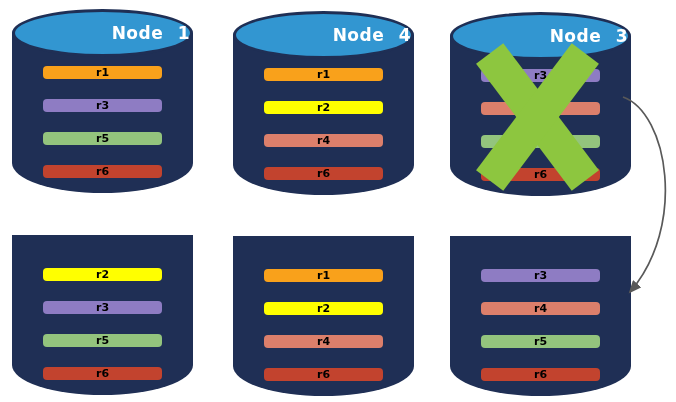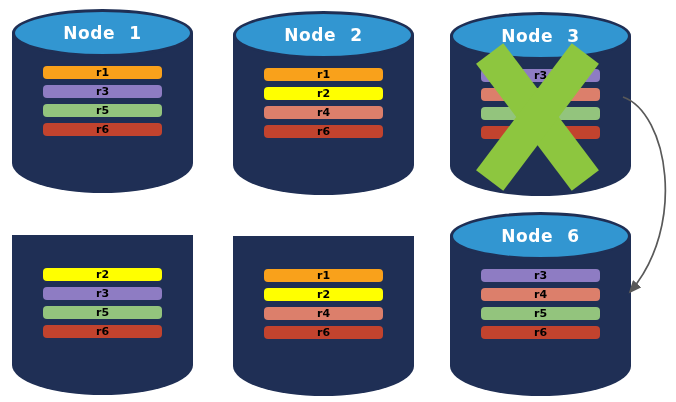--- a/index.html
+++ b/index.html
@@ -10,29 +10,29 @@
   .cylinder{position:absolute;width:181px;height:184px;}
   .cyl-body{
     position:absolute;left:0;top:24px;width:181px;height:160px;
     background:#1F2F55;
     border-radius:0 0 50% 50% / 0 0 30px 30px;
   }
   .cyl-top{
     position:absolute;left:0;top:0;width:181px;height:48px;
     background:#3296D1;border:3px solid #1F2F55;box-sizing:border-box;
     border-radius:50%;
-    display:flex;align-items:center;justify-content:center;
+    display:flex;align-items:center;justify-content:flex-end;
   }
   .node-title{
     color:#ffffff;font-size:17px;font-weight:bold;
     letter-spacing:0.5px;word-spacing:8px;
   }
   .bars{position:absolute;left:31px;top:57px;width:119px;}
   .bar{
-    width:119px;height:13px;margin-bottom:6px;border-radius:4px;
+    width:119px;height:13px;margin-bottom:20px;border-radius:4px;
     display:flex;align-items:center;justify-content:center;
   }
   .bar span{font-size:11px;font-weight:bold;color:#000000;line-height:13px;}
   .x-mark{position:absolute;left:458px;top:100px;width:159px;height:34px;z-index:5;}
   .x-arm{position:absolute;left:0;top:0;width:159px;height:34px;background:#8DC63F;}
   .arm1{transform:rotate(53deg);}
   .arm2{transform:rotate(-53deg);}
   .arrow-layer{position:absolute;left:0;top:0;z-index:6;pointer-events:none;}
 </style>
 </head>
@@ -57,21 +57,21 @@
         </div>
       <div class="bar" style="background-color: rgb(194, 67, 46);">
           <span>r6</span>
         </div>
     </div>
   </div>
 
   <div class="cylinder" style="left:233px;top:11px">
     <div class="cyl-body"></div>
     <div class="cyl-top">
-      <span class="node-title">Node 2</span>
+      <span class="node-title">Node 4</span>
     </div>
     <div class="bars">
       <div class="bar" style="background-color: rgb(249, 161, 27);">
           <span>r1</span>
         </div>
       <div class="bar" style="background-color: rgb(255, 255, 0);">
           <span>r2</span>
         </div>
       <div class="bar" style="background-color: rgb(220, 127, 107);">
           <span>r4</span>
@@ -134,23 +134,20 @@
           <span>r4</span>
         </div>
       <div class="bar" style="background-color: rgb(194, 67, 46);">
           <span>r6</span>
         </div>
     </div>
   </div>
 
   <div class="cylinder" style="left:450px;top:212px">
     <div class="cyl-body"></div>
-    <div class="cyl-top">
-      <span class="node-title">Node 6</span>
-    </div>
     <div class="bars">
       <div class="bar" style="background-color: rgb(142, 124, 195);">
           <span>r3</span>
         </div>
       <div class="bar" style="background-color: rgb(220, 127, 107);">
           <span>r4</span>
         </div>
       <div class="bar" style="background-color: rgb(147, 196, 125);">
           <span>r5</span>
         </div>

